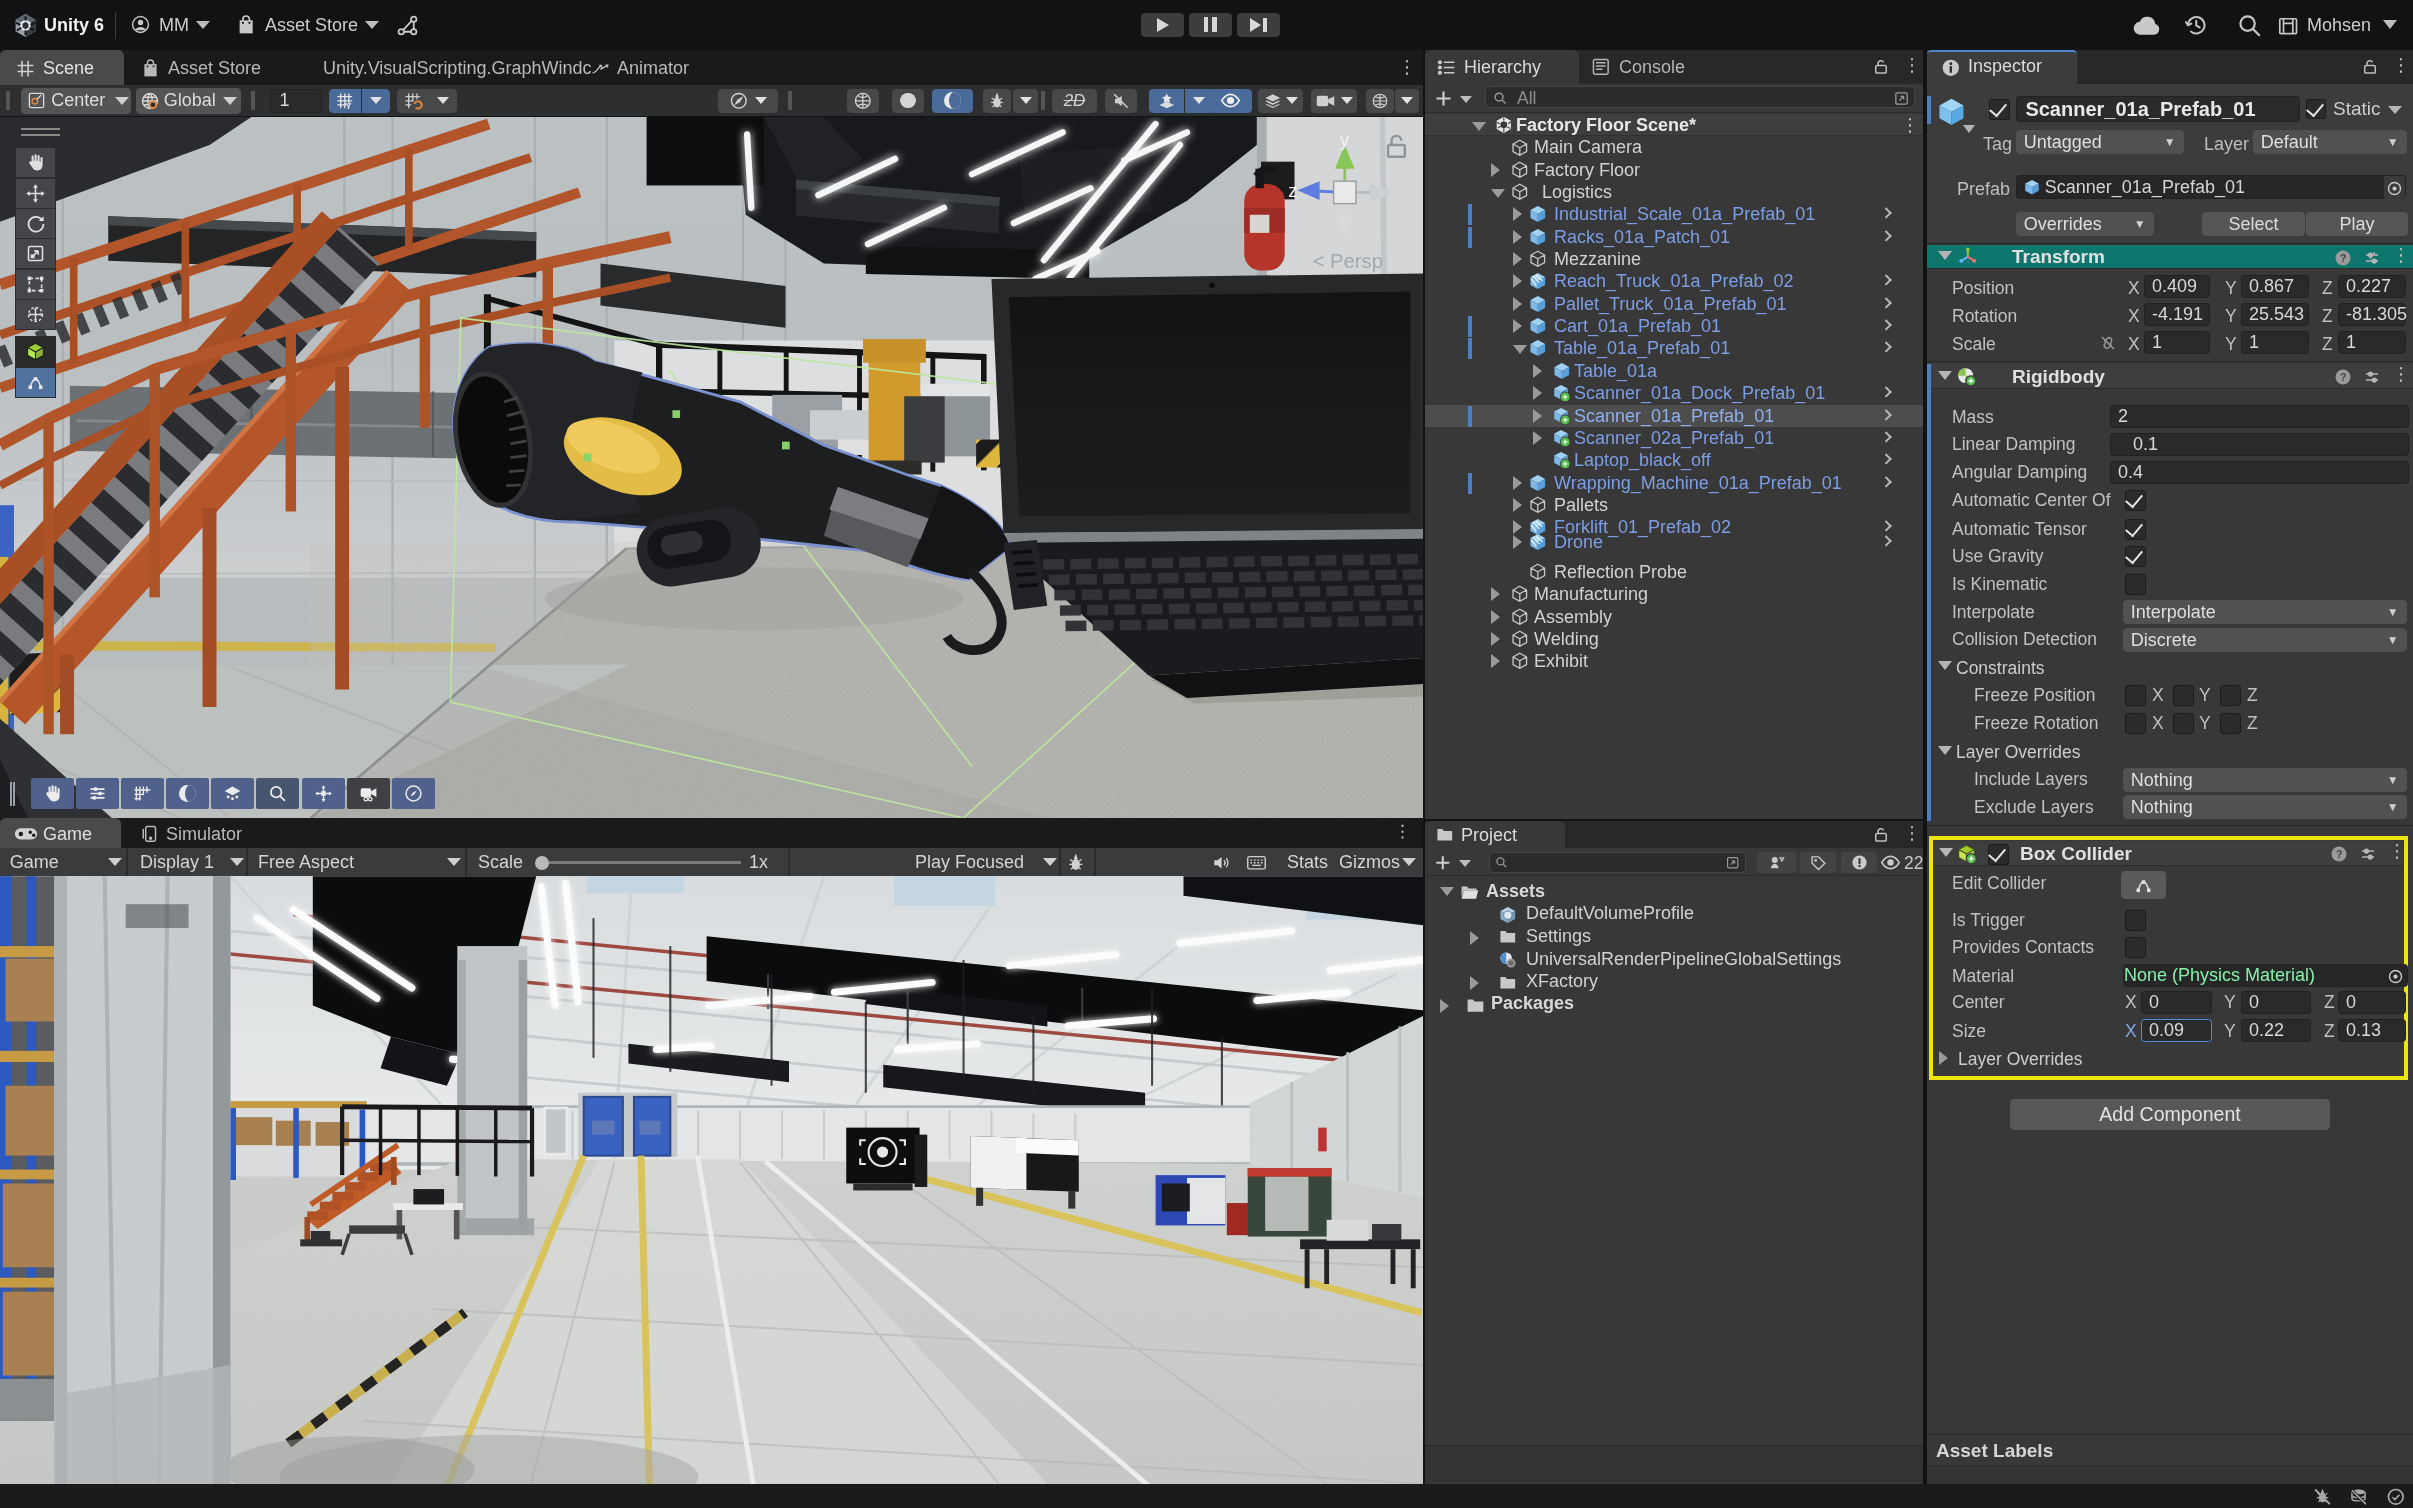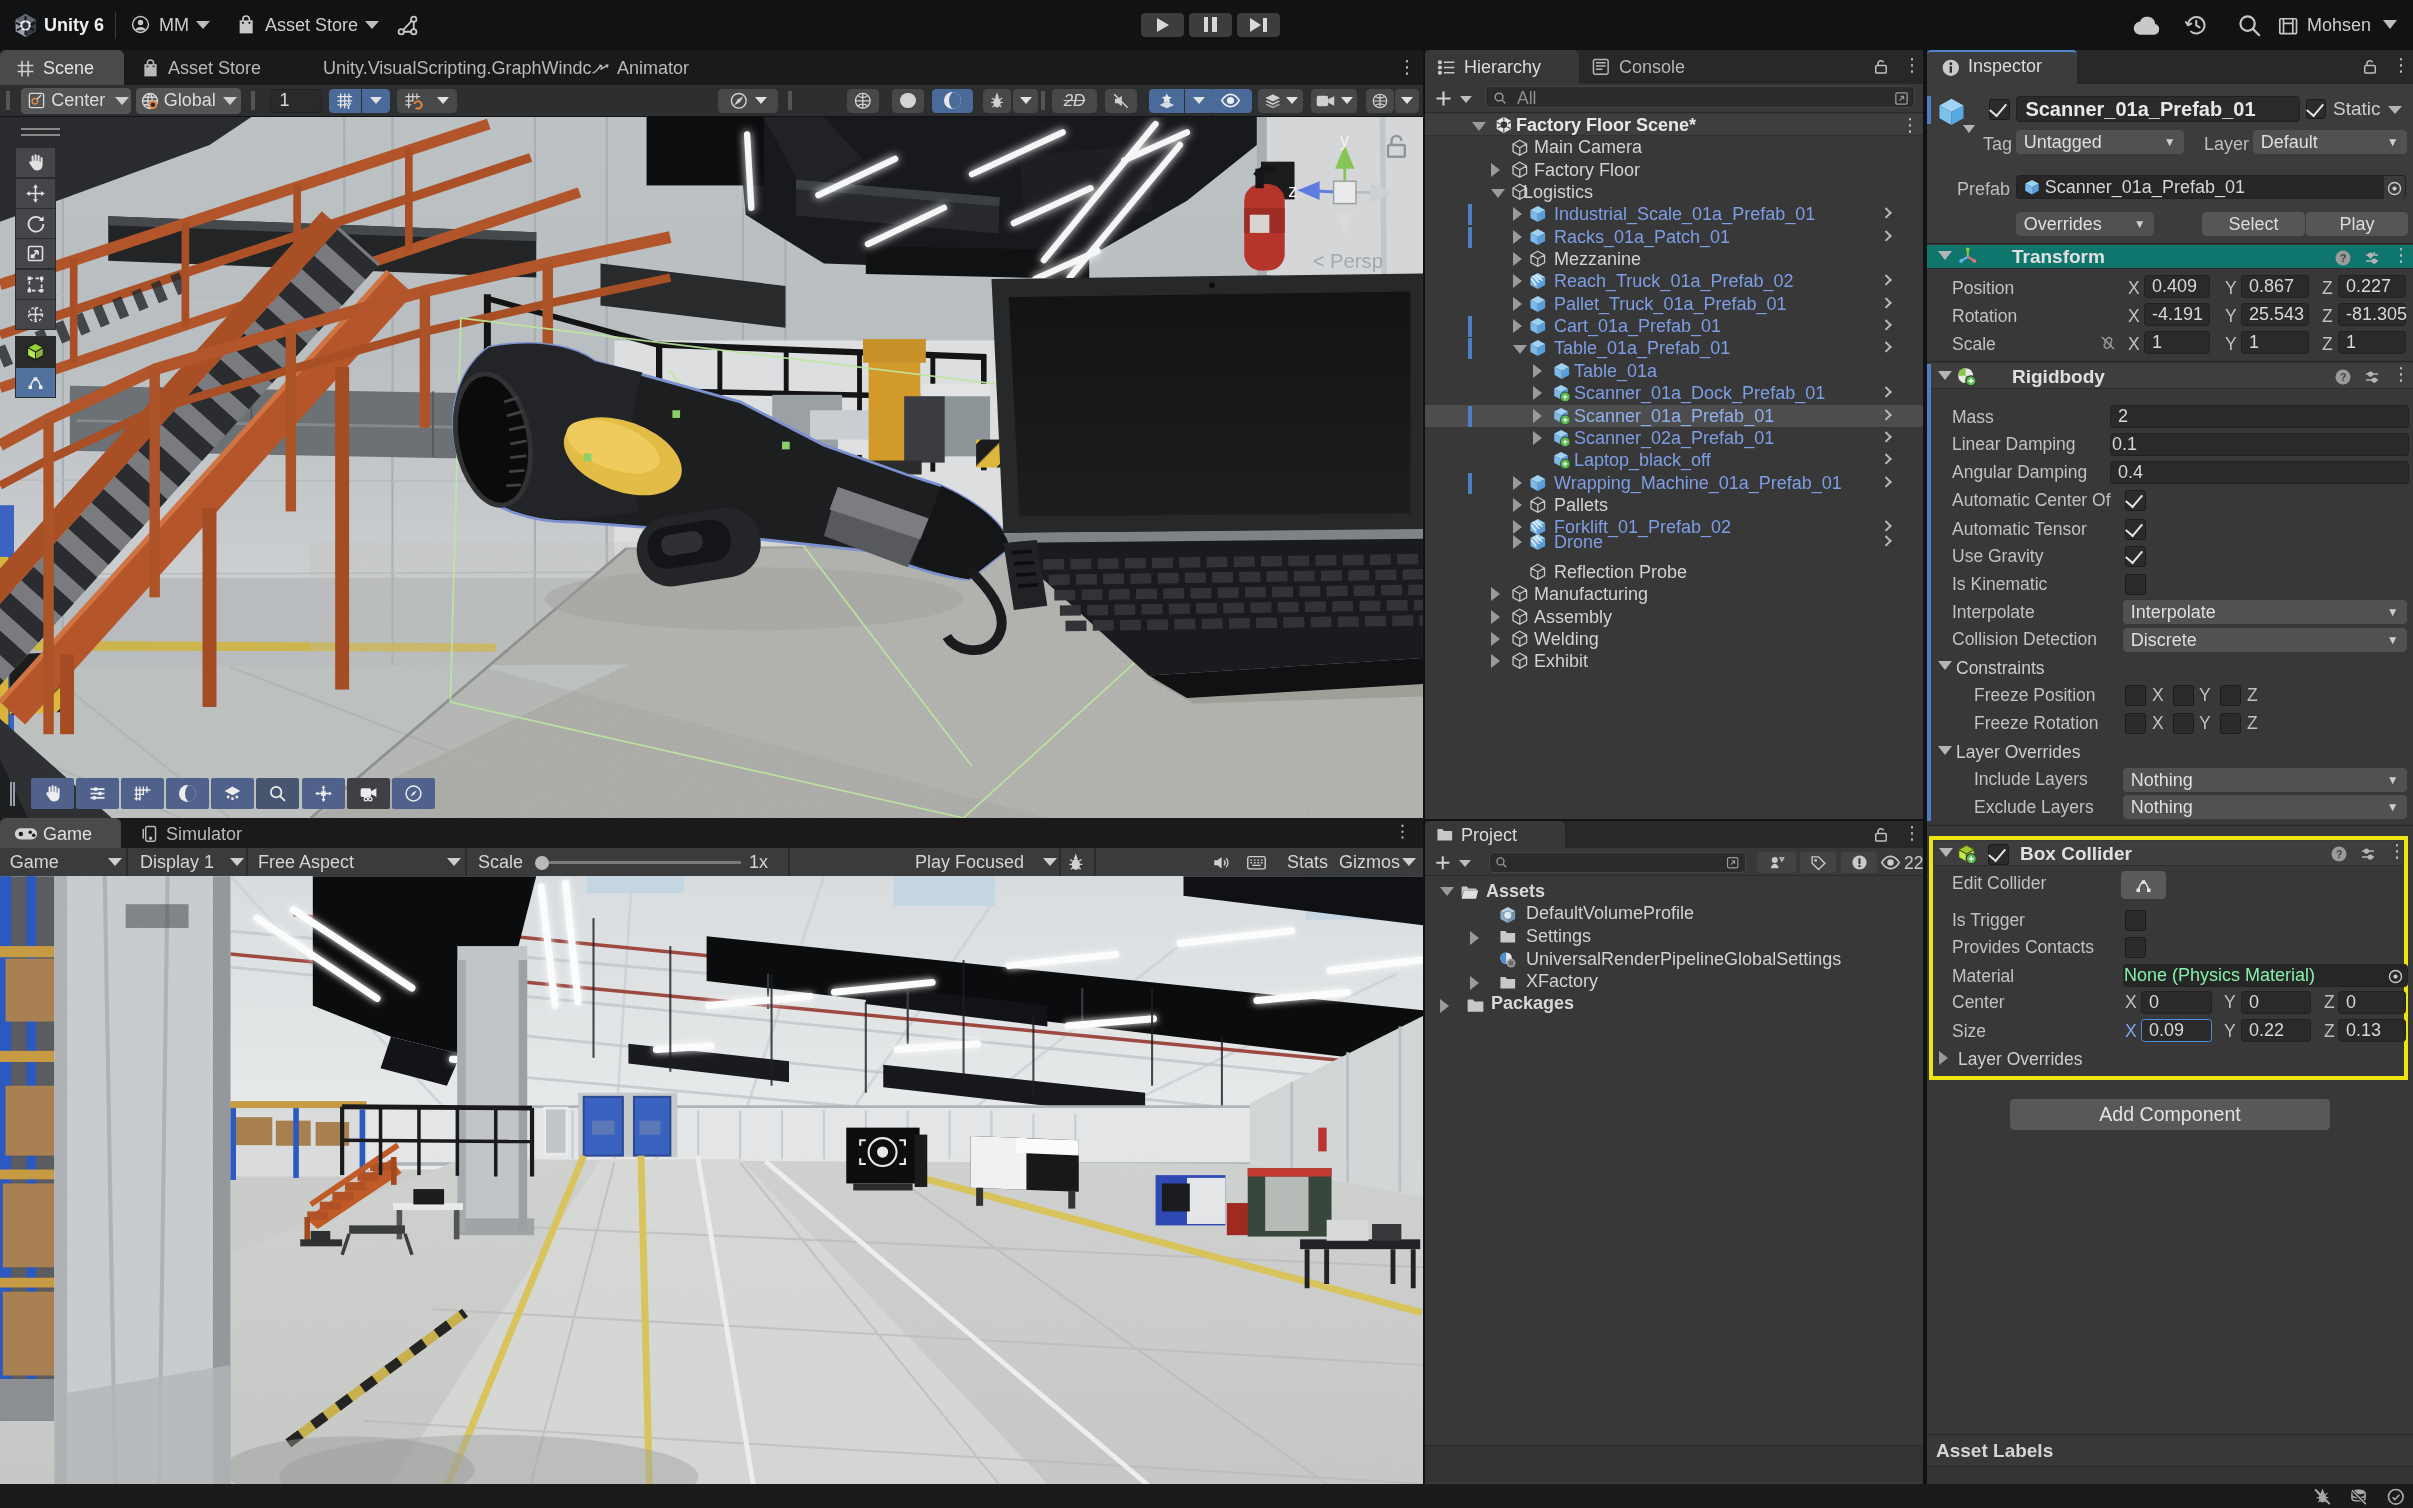--- a/index.html
+++ b/index.html
@@ -1039,21 +1039,21 @@
           <svg class="abs" style="left:85px;top:1.4px;" width="19.6" height="19.6" viewBox="0 0 28 28">
             <use href="#cube-o"></use>
           </svg>
           <div class="abs" style="left:109px;top:0.7px;font-size:18px;color:#d2d2d2;white-space:nowrap;">Factory Floor</div>
         </div>
     <div class="abs" style="left:0;top:67px;width:498px;height:22.3px;">
           <div class="abs" style="left:66px;top:7.7px;width:0;height:0;border-left:7px solid transparent;border-right:7px solid transparent;border-top:9px solid #9a9a9a;"></div>
           <svg class="abs" style="left:85px;top:1.4px;" width="19.6" height="19.6" viewBox="0 0 28 28">
             <use href="#cube-o"></use>
           </svg>
-          <div class="abs" style="left:98px;top:0.7px;font-size:18px;color:#d2d2d2;white-space:nowrap;">Logistics</div>
+          <div class="abs" style="left:117px;top:0.7px;font-size:18px;color:#d2d2d2;white-space:nowrap;">Logistics</div>
         </div>
     <div class="abs" style="left:0;top:89px;width:498px;height:22.3px;">
           <div class="abs" style="left:43px;top:0.7px;width:4.2px;height:21px;background:#4e7fc0;"></div>
           <div class="abs" style="left:88px;top:4.2px;width:0;height:0;border-top:7px solid transparent;border-bottom:7px solid transparent;border-left:9px solid #9a9a9a;"></div>
           <svg class="abs" style="left:103px;top:1.4px;" width="19.6" height="19.6" viewBox="0 0 28 28">
             <use href="#cube-b"></use>
           </svg>
           <div class="abs" style="left:129px;top:0.7px;font-size:18px;color:#7d9ee5;white-space:nowrap;">Industrial_Scale_01a_Prefab_01</div>
           <div class="abs" style="left:457px;top:2.8px;width:8.4px;height:8.4px;border-top:2.1px solid #b9b9b9;border-right:2.1px solid #b9b9b9;transform:rotate(45deg);margin-top:2.8px;"></div>
         </div>
@@ -1453,21 +1453,21 @@
           <circle cx="10" cy="8" r="2.5" fill="#b5b5b5"></circle>
           <circle cx="15" cy="16" r="2.5" fill="#b5b5b5"></circle>
         </svg>
     <div class="abs" style="left:465px;top:313px;color:#c5c5c5;font-size:18px;">⋮</div>
     <div class="abs" style="left:25px;top:357px;font-size:17.5px;color:#c1c1c1;white-space:nowrap;">Mass</div>
     <div class="abs field" style="left:183px;top:355px;width:299px;height:23px;">
           <span style="margin-left:7px;font-size:18px;">2</span>
         </div>
     <div class="abs" style="left:25px;top:384px;font-size:17.5px;color:#c1c1c1;white-space:nowrap;">Linear Damping</div>
     <div class="abs field" style="left:183px;top:383px;width:299px;height:23px;">
-          <span style="margin-left:1px;font-size:18px;">0.1</span>
+          <span style="margin-left:22px;font-size:18px;">0.1</span>
         </div>
     <div class="abs" style="left:25px;top:412px;font-size:17.5px;color:#c1c1c1;white-space:nowrap;">Angular Damping</div>
     <div class="abs field" style="left:183px;top:411px;width:299px;height:23px;">
           <span style="margin-left:7px;font-size:18px;">0.4</span>
         </div>
     <div class="abs" style="left:25px;top:440px;font-size:17.5px;color:#c1c1c1;white-space:nowrap;">Automatic Center Of</div>
     <div class="abs chk on" style="left:198px;top:440px;width:21px;height:21px;"></div>
     <div class="abs" style="left:25px;top:469px;font-size:17.5px;color:#c1c1c1;white-space:nowrap;">Automatic Tensor</div>
     <div class="abs chk on" style="left:198px;top:469px;width:21px;height:21px;"></div>
     <div class="abs" style="left:25px;top:496px;font-size:17.5px;color:#c1c1c1;white-space:nowrap;">Use Gravity</div>

